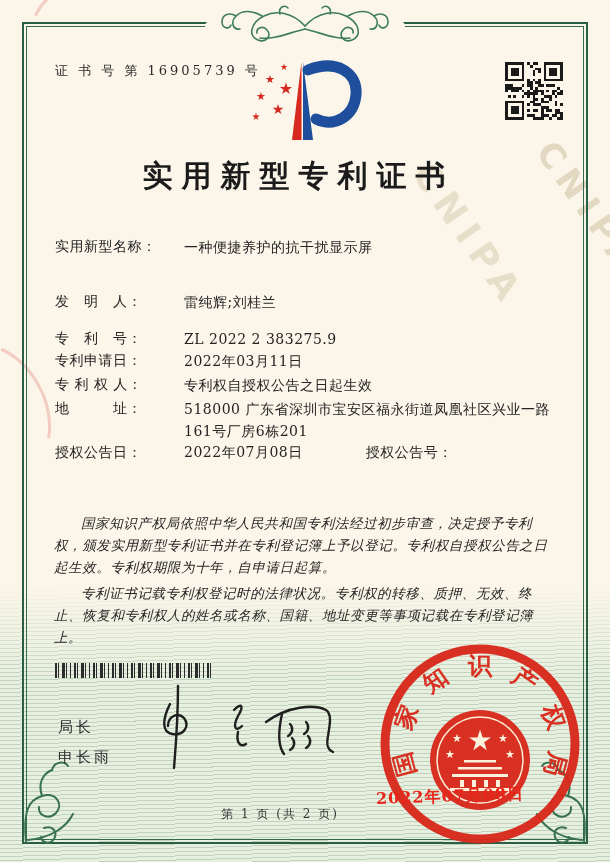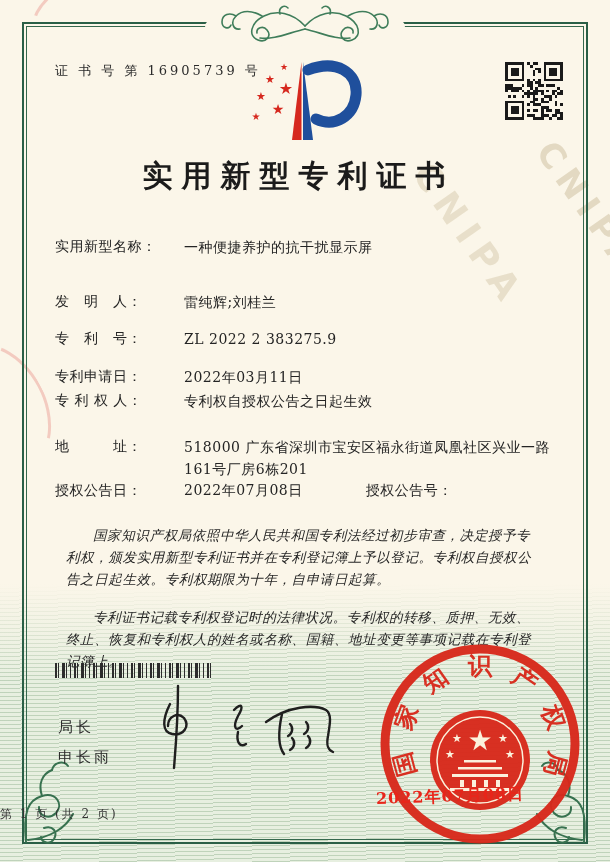--- a/index.html
+++ b/index.html
@@ -32,45 +32,45 @@
   .cert-no{position:absolute;left:55px;top:62px;font-size:13px;letter-spacing:3px;color:#2b2b2b;}
   .logo{position:absolute;left:228px;top:56px;width:154px;height:94px;}
   .qr{position:absolute;left:505px;top:62px;width:58px;height:58px;}
   .title{position:absolute;left:0;top:156px;width:597px;text-align:center;
     font-size:30px;font-weight:bold;letter-spacing:9px;color:#1b1b1b;}
   
   .fields{position:absolute;left:55px;top:236px;width:505px;font-size:14px;line-height:20px;color:#242424;}
   .frow{display:flex;align-items:flex-start;letter-spacing:0.5px;gap:27px;}
   .frow .lbl{flex:none;min-width:102px;white-space:pre;}
   .frow .val{flex:1;line-height:22px;}
-  .mb-a{margin-bottom:33px}.mb-b{margin-bottom:15px}.mb-c{margin-bottom:16px}
-  .mb-d{margin-bottom:2px}.mb-e{margin-bottom:24px}.mb-f{}
+  .mb-a{margin-bottom:33px}.mb-b{margin-bottom:15px}.mb-c{margin-bottom:0}
+  .mb-d{margin-bottom:2px}.mb-e{margin-bottom:2px}.mb-f{}
   .grant .lbl2{margin-left:36px;white-space:pre;}
   
   .body-paras{position:absolute;left:50px;top:508px;width:508px;
     font-size:13.5px;line-height:22px;font-style:italic;letter-spacing:0.6px;color:#262626;}
-  .body-paras p{margin:16px;text-indent:2em;}
+  .body-paras p{margin:4px;text-indent:2em;}
   .body-paras p + p{margin-top:4px;}
   
   .barcode{position:absolute;left:55px;top:663px;width:158px;height:15px;
     background:repeating-linear-gradient(90deg,
       #2c2c2c 0 2px,transparent 2px 3px,#2c2c2c 3px 4px,transparent 4px 7px,
       #2c2c2c 7px 10px,transparent 10px 11px,#2c2c2c 11px 12px,transparent 12px 15px,
       #2c2c2c 15px 16px,transparent 16px 19px);}
   
   .director{position:absolute;left:58px;top:712px;font-size:15px;letter-spacing:3px;color:#2b2b2b;line-height:30px;}
   .sig{position:absolute;left:138px;top:678px;width:212px;height:98px;}
   .sig path{stroke:#1f1f1f;stroke-width:2.4;fill:none;stroke-linecap:round;stroke-linejoin:round;}
   
   .seal{position:absolute;left:370px;top:642px;width:220px;height:205px;opacity:0.96;}
   .seal-ch{font-size:24px;font-weight:bold;fill:#d8291b;font-family:"DejaVu Serif",serif;}
   .seal-date{position:absolute;left:376px;top:786px;width:170px;
     color:#e8251a;font-weight:bold;font-size:16px;letter-spacing:1px;transform:rotate(-2deg);}
   
-  .footer{position:absolute;left:0;top:806px;width:560px;text-align:left;
+  .footer{position:absolute;left:0;top:806px;width:560px;text-align:center;
     font-size:12px;letter-spacing:2px;color:#333;}
   
   .orn-top{position:absolute;left:200px;top:2px;width:210px;height:46px;}
   .orn-top path{stroke:#3f7d5a;stroke-width:1.6;fill:none;stroke-linecap:round;}
   .corner{position:absolute;width:82px;height:92px;}
   .corner path{stroke:#37714f;stroke-width:2;fill:none;stroke-linecap:round;}
   .corner.bl{left:18px;top:752px;}
   .corner.br{right:18px;top:752px;transform:scaleX(-1);}
 </style>
 </head>

